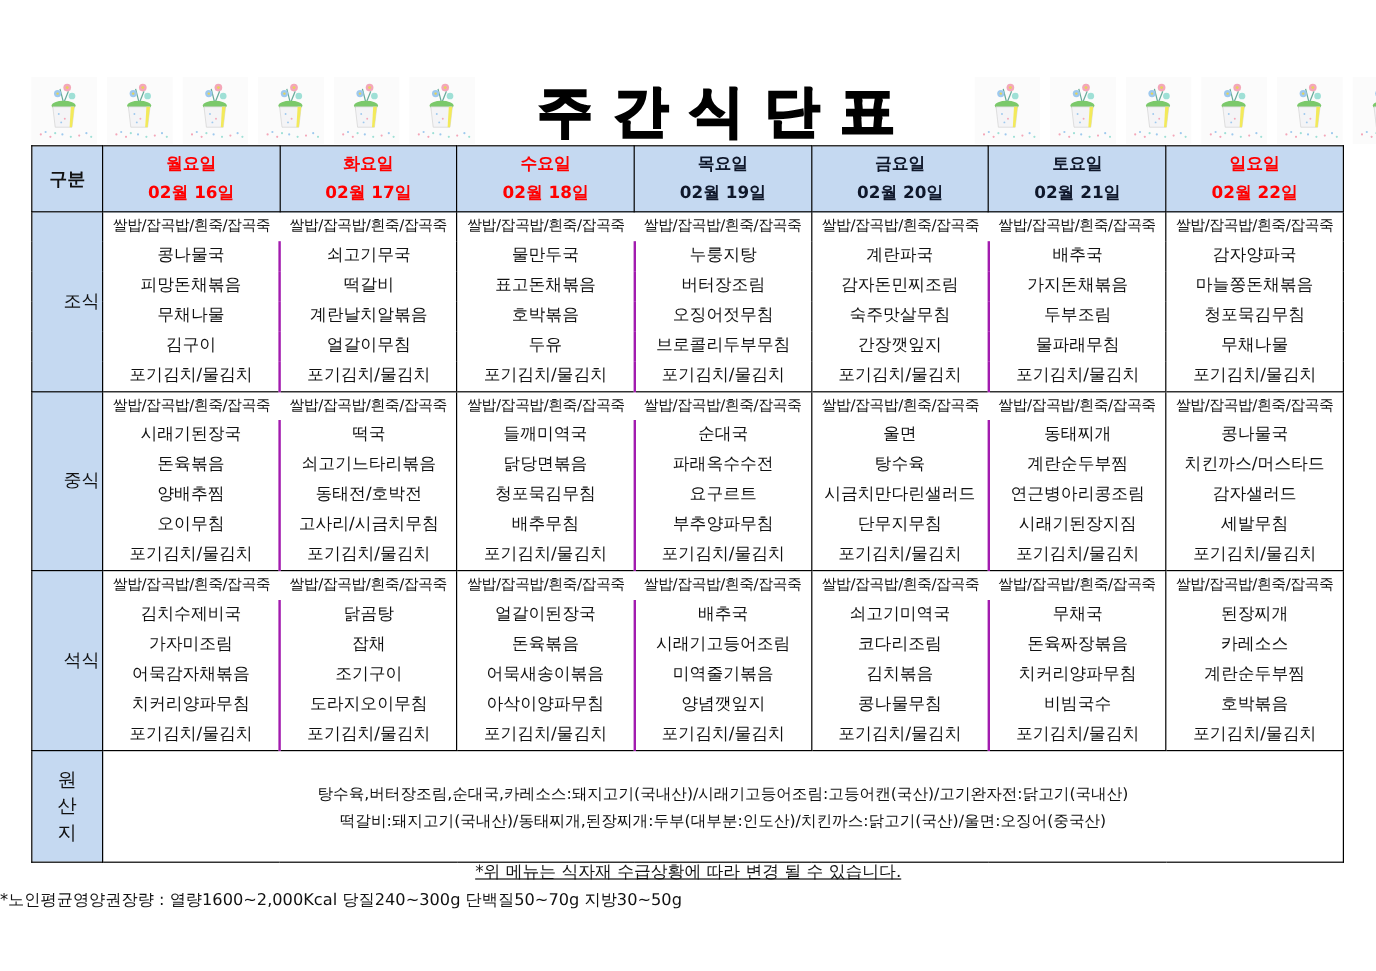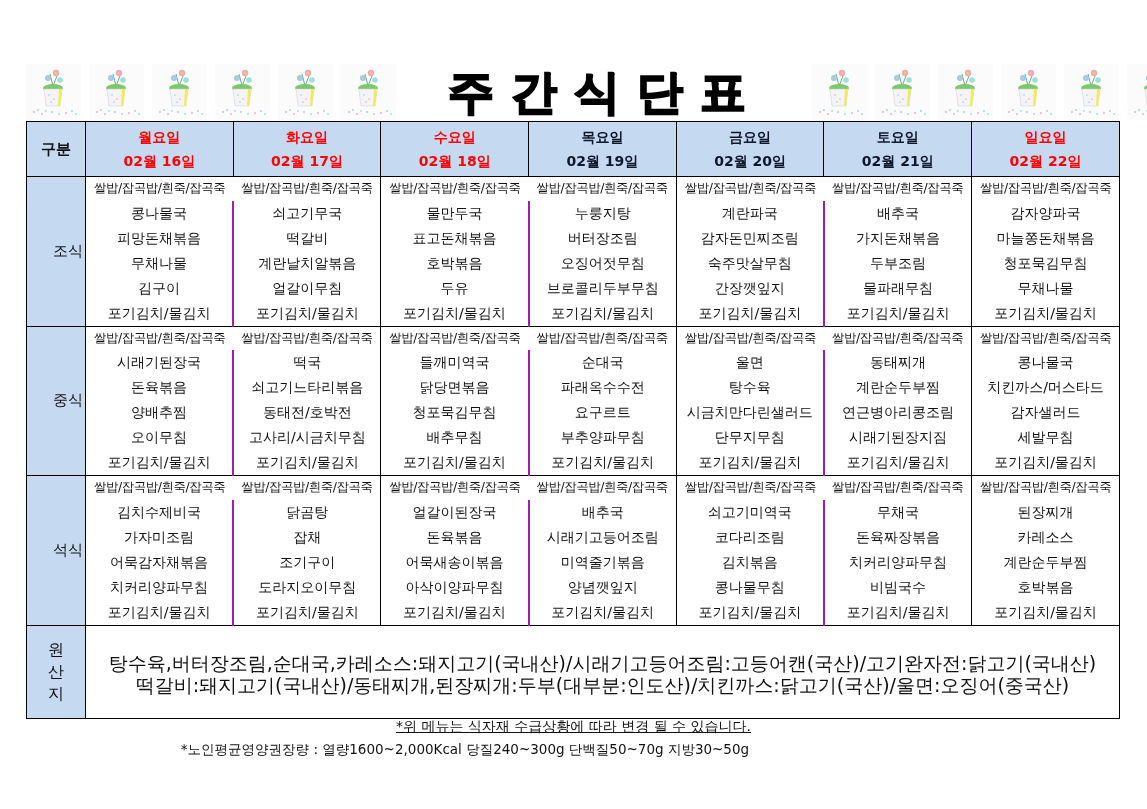--- a/index.html
+++ b/index.html
@@ -28,24 +28,24 @@
   .side { background: #c5d9f1; border: 1.5px solid #000; font-size: 15px; font-weight: bold; padding-left: 24px; }
   .rice { font-size: 12.4px; height: 24px; white-space: nowrap; letter-spacing: -0.4px; padding: 0; }
   .dish { font-size: 14px; height: 25px; line-height: 25px; white-space: nowrap; }
   .bl { border-left: 1.5px solid #000; }
   .br { border-right: 1.5px solid #000; }
   .gl { border-left: 2px solid #a21caf; }
   .bt { border-top: 1.5px solid #000; }
   .bb { border-bottom: 1.5px solid #000; }
 
   .origin-side { background: #c5d9f1; border: 1.5px solid #000; font-size: 16px; font-weight: bold; line-height: 22px; height: 93px; }
-  .origin-body { border: 1.5px solid #000; font-size: 19px; line-height: 22px; padding-top: 4px; margin-top: 40px; }
+  .origin-body { border: 1.5px solid #000; font-size: 13px; line-height: 22px; padding-top: 4px; margin-top: 40px; }
 
   .note1 { position: absolute; left: 0; width: 1147px; top: 718px; text-align: center; font-size: 14px; text-decoration: underline; }
-  .note2 { position: absolute; left: 0; width: 930px; top: 741px; text-align: center; font-size: 13.5px; }
+  .note2 { position: absolute; left: 0; width: 930px; top: 741px; text-align: left; font-size: 13.5px; }
 </style>
 </head>
 <body>
 
 <div class="title-bar">
   <div class="pots-left" id="potsLeft">
       <div class="pot">
         <svg viewBox="0 0 55 56" xmlns="http://www.w3.org/2000/svg">
           <rect x="0" y="0" width="55" height="56" fill="#fbfbfb"></rect>
           <line x1="27" y1="22" x2="24" y2="10" stroke="#6a9" stroke-width="1"></line>

